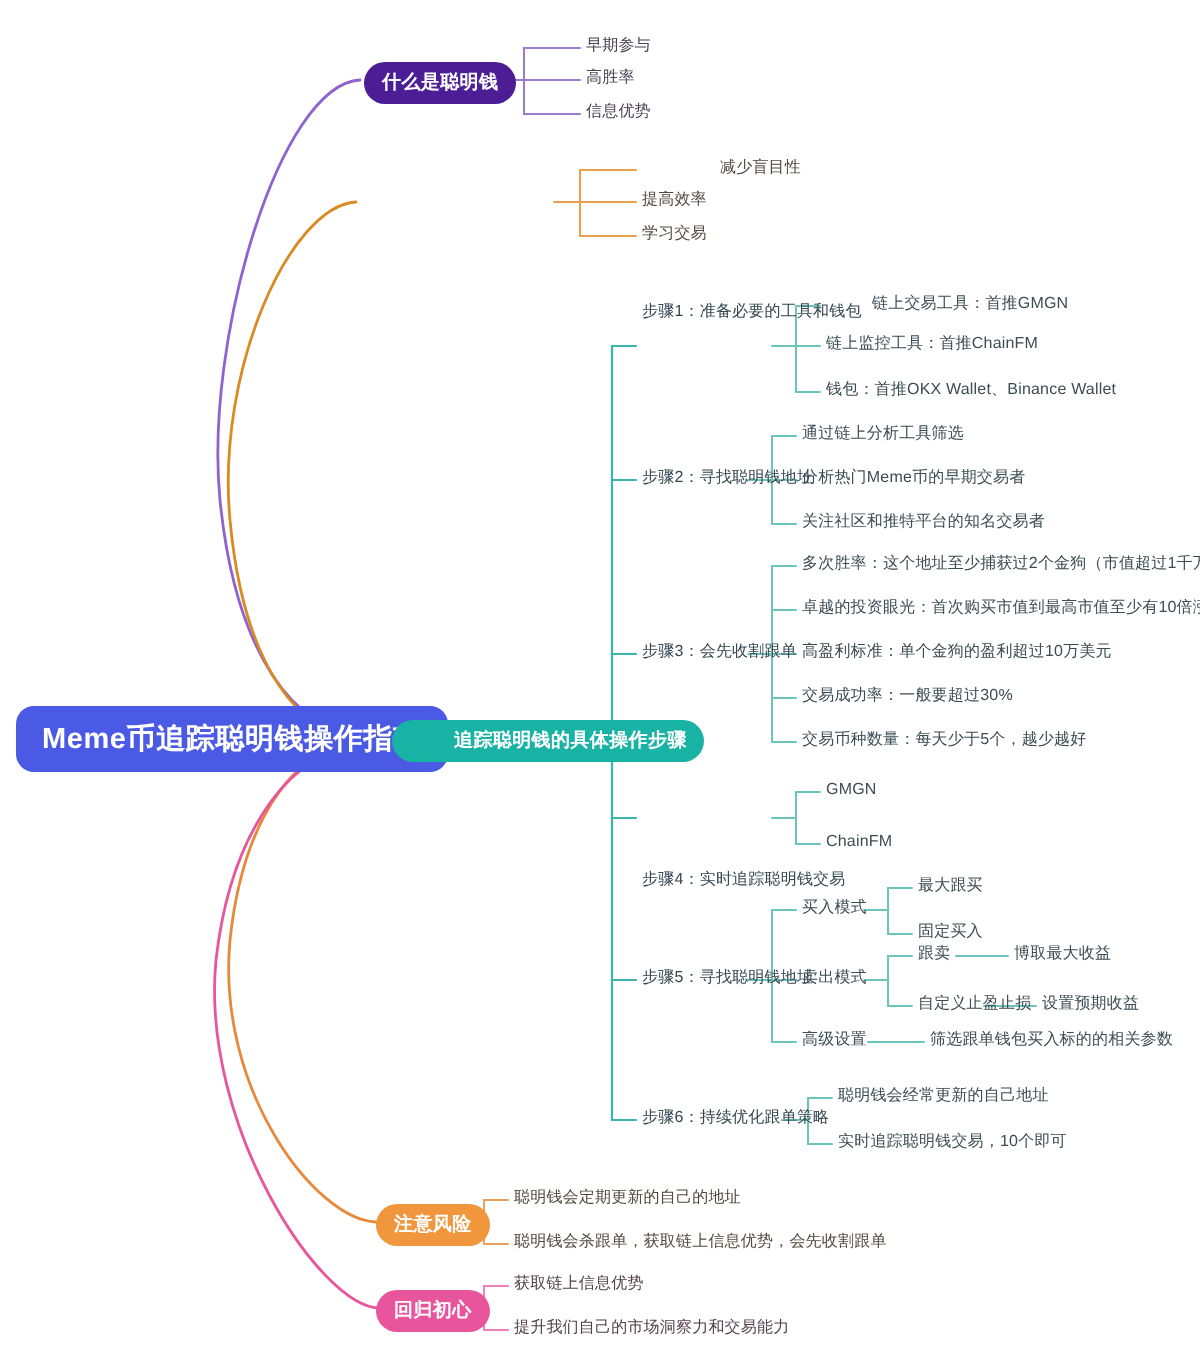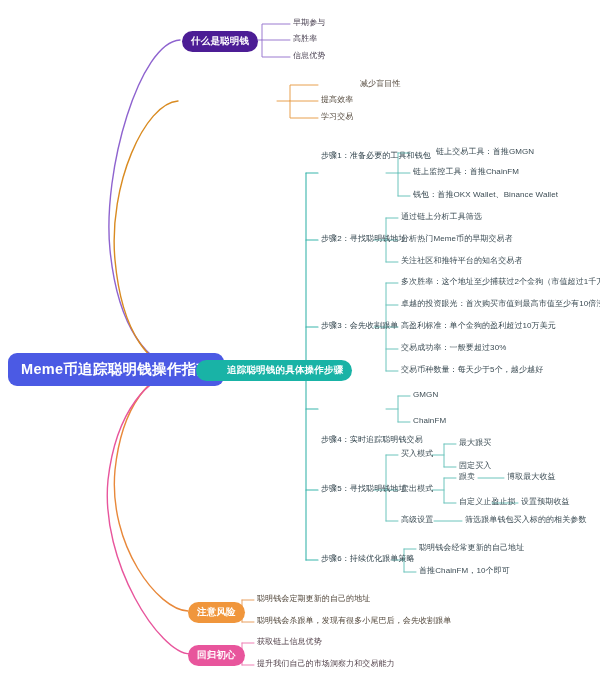--- a/index.html
+++ b/index.html
@@ -228,23 +228,23 @@
   <div class="node leaf lv3" style="left:401px;top:485px;">卖出模式</div>
   <div class="node leaf lv3" style="left:459px;top:473px;">跟卖</div>
   <div class="node leaf lv3" style="left:507px;top:473px;">博取最大收益</div>
   <div class="node leaf lv3" style="left:459px;top:498px;">自定义止盈止损</div>
   <div class="node leaf lv3" style="left:521px;top:498px;">设置预期收益</div>
   <div class="node leaf lv3" style="left:401px;top:516px;">高级设置</div>
   <div class="node leaf lv3" style="left:465px;top:516px;">筛选跟单钱包买入标的的相关参数</div>
 
   <div class="node leaf lv2" style="left:321px;top:555px;">步骤6：持续优化跟单策略</div>
   <div class="node leaf lv3" style="left:419px;top:544px;">聪明钱会经常更新的自己地址</div>
-  <div class="node leaf lv3" style="left:419px;top:567px;">首推ChainFM，10个即可</div>
+  <div class="node leaf lv3" style="left:419px;top:567px;">实时追踪聪明钱交易，10个即可</div>
 
   <div class="node pill pill-orange2" style="left:188px;top:602px;">注意风险</div>
   <div class="node leaf orange-txt" style="left:257px;top:595px;">聪明钱会定期更新的自己的地址</div>
-  <div class="node leaf orange-txt" style="left:257px;top:617px;">聪明钱会杀跟单，发现有很多小尾巴后，会先收割跟单</div>
+  <div class="node leaf orange-txt" style="left:257px;top:617px;">聪明钱会杀跟单，获取链上信息优势，会先收割跟单</div>
 
   <div class="node pill pill-pink" style="left:188px;top:645px;">回归初心</div>
   <div class="node leaf pink-txt" style="left:257px;top:638px;">获取链上信息优势</div>
   <div class="node leaf pink-txt" style="left:257px;top:660px;">提升我们自己的市场洞察力和交易能力</div>
 
 </div>
 
 </body></html>

